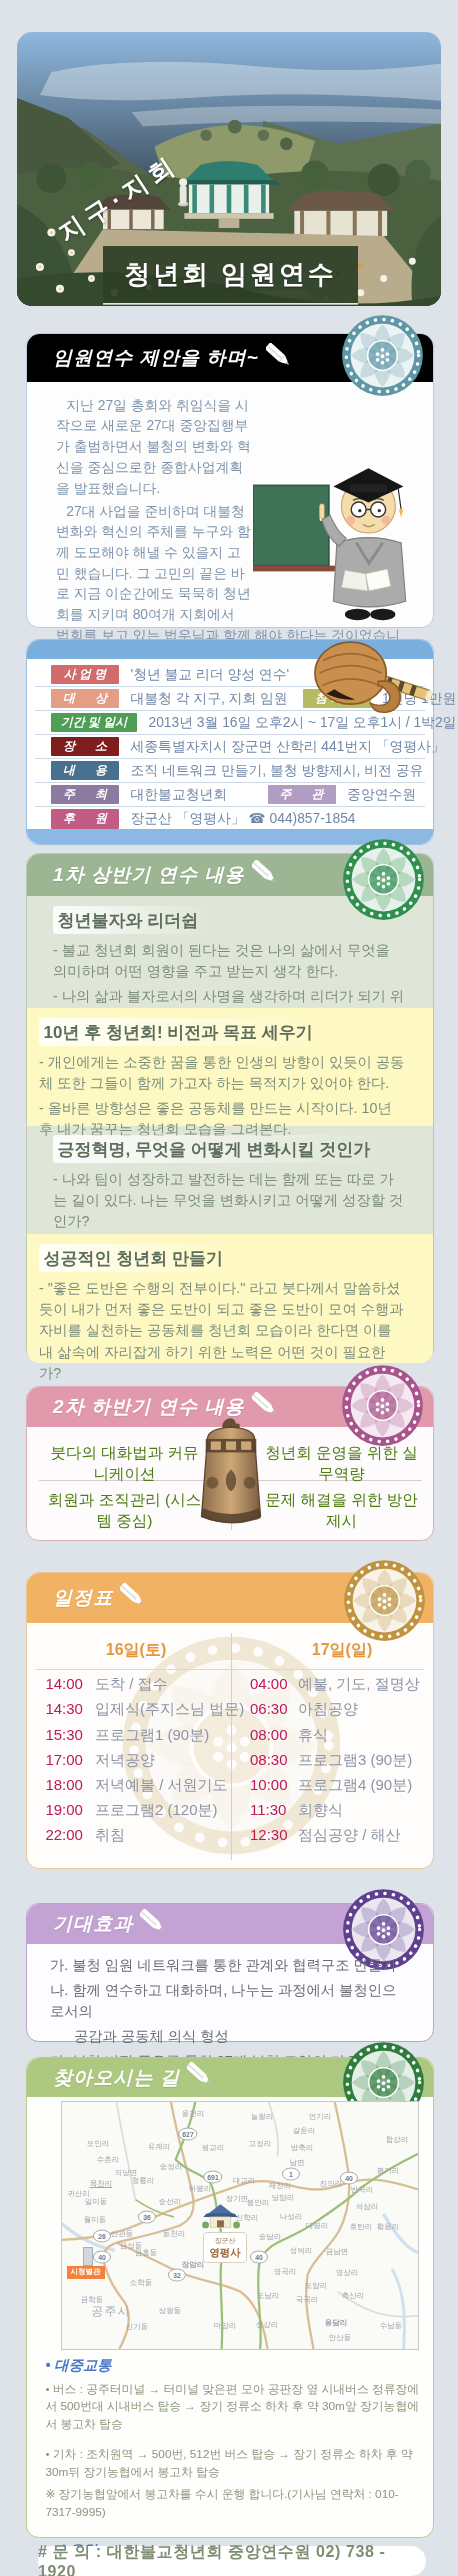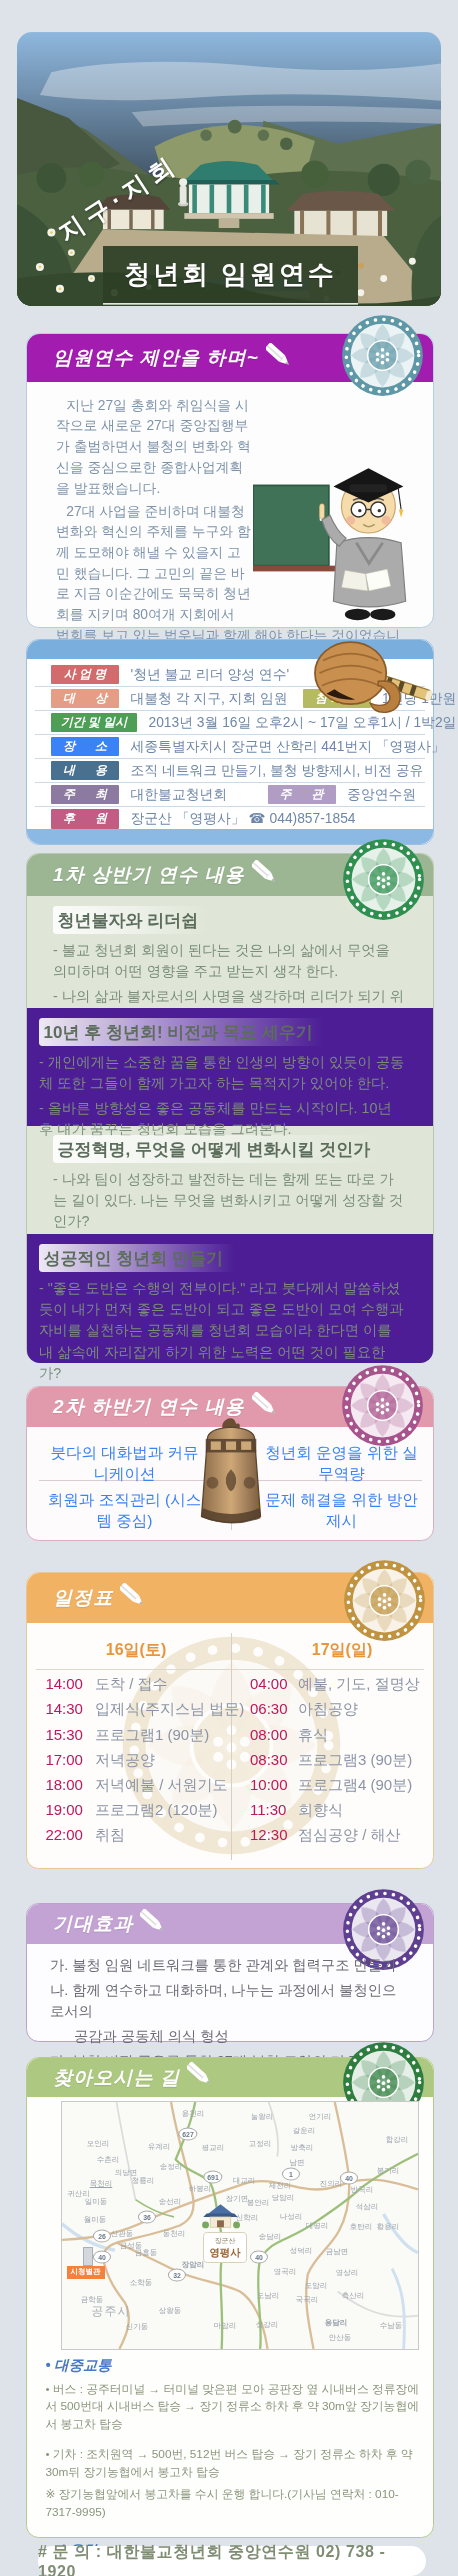--- a/index.html
+++ b/index.html
@@ -15,47 +15,47 @@
   
   .panel{position:absolute;left:26px;width:408px;border-radius:12.6px;box-sizing:border-box;}
   .band{position:absolute;left:0;right:0;top:0;border-radius:12.6px 12.6px 0 0;display:flex;align-items:center;
         padding-left:26px;gap:6.9px;box-sizing:border-box;}
   .script{font-size:19px;color:#fff;font-weight:700;font-style:italic;letter-spacing:1.1px;
           text-shadow:0 0.6px 1.1px rgba(0,0,0,.10);}
   .pencil{width:31px;height:31px;flex:0 0 auto;}
   .lotus{position:absolute;width:85px;height:85px;pointer-events:none;}
   
   #p-intro{top:333px;height:295px;background:#fdfdfd;border:0.6px solid #b7cde3;}
-  #p-intro .band{height:48px;background:#a21caf;text-align:right;}
+  #p-intro .band{height:48px;background:#000000;text-align:right;}
   #intro-body{position:absolute;left:0;right:0;top:48px;bottom:0;padding:13.8px 26px 9.2px 29px;
     color:#7e93ab;font-size:13.8px;line-height:1.5;}
   #intro-body p{margin:0 0 2.3px 0;text-indent:10.3px;}
   #monk-float{float:right;width:154px;height:172px;margin:55px 0 0 2.3px;}
   
   #p-info{top:639px;height:206px;background:#fff;border:0.6px solid #9cc0e0;}
   #info-top{position:absolute;left:0;right:0;top:0;height:19px;background:#7aaedd;border-radius:12.6px 12.6px 0 0;}
   #info-bottom{position:absolute;left:0;right:0;bottom:0;height:15px;background:#8bb9e4;border-radius:0 0 12.6px 12.6px;}
   .irow{position:absolute;left:8px;right:8px;height:24px;display:flex;align-items:center;gap:11.5px;
         padding-left:16px;border-bottom:0.6px solid #ccd9e6;box-sizing:border-box;}
   .ibadge{display:inline-block;min-width:68px;height:19.5px;line-height:19.5px;text-align:center;color:#fff;
         font-size:12px;font-weight:700;font-style:italic;border-radius:1.1px;padding:0 3.4px;box-sizing:border-box;
         flex:0 0 auto;white-space:pre;}
   .ival{color:#6e87a8;font-size:13.8px;white-space:nowrap;}
   
   #p-c1{top:853px;height:509px;background:#dfe6d7;border:0.6px solid #b9c9ae;}
   #p-c1 .band{height:42px;background:#9cb694;}
   .c1blk{position:absolute;left:0;right:0;padding:8px 26px;box-sizing:border-box;}
-  .c1blk.white{background:#4c1d95;padding-left:12px;}
+  .c1blk.white{background:#fef9c3;padding-left:12px;}
   .c1title{display:inline-block;font-size:17px;font-weight:700;color:#5c6d5c;padding:2.3px 11.5px 2.3px 4.6px;
      background:linear-gradient(to right, rgba(255,255,255,.9), rgba(255,255,255,0));border-radius:3.4px;margin:2.3px 0 5.7px 0;}
   .c1txt{color:#7b8d7b;font-size:14.3px;line-height:1.5;margin:0 0 3.4px 0;}
   
   #p-c2{top:1386px;height:155px;background:#fdfbfc;border:0.6px solid #d8afbf;}
   #p-c2 .band{height:40px;background:#e19aac;}
-  .c2cell{position:absolute;width:161px;text-align:center;color:#3b82f6;font-size:15.5px;line-height:1.35;}
+  .c2cell{position:absolute;width:161px;text-align:center;color:#4d7c0f;font-size:15.5px;line-height:1.35;}
   #c2-vdiv{position:absolute;left:204px;top:47px;width:0.6px;height:96px;background:#d9ccd2;}
   #c2-hdiv{position:absolute;left:11.5px;right:11.5px;top:93px;height:0.6px;background:#d9ccd2;}
   #bell{position:absolute;left:158px;top:30px;width:92px;height:118px;}
   
   #p-sch{top:1572px;height:297px;background:#fefdfb;border:0.6px solid #e6c896;}
   #p-sch .band{height:50px;background:#f1b263;}
   #sch-water{position:absolute;left:44px;top:58px;width:321px;height:229px;opacity:.55;}
   .sch-day{position:absolute;top:67px;font-size:16px;font-weight:700;color:#e8963e;width:126px;text-align:center;}
   #sch-hdiv{position:absolute;left:9.2px;right:9.2px;top:96px;height:0.6px;background:#ddd6ca;}
   #sch-vdiv{position:absolute;left:204px;top:60px;height:227px;width:0.6px;background:#d6cfc2;}
@@ -297,21 +297,21 @@
       <span class="ibadge" style="background:#e59d85">대      상</span>
       <span class="ival">대불청 각 지구, 지회 임원</span>
       <span class="ibadge" style="background:#b6ba60;margin-left:3.4px">참 가 비</span>
       <span class="ival">1인당 1만원</span>
     </div>
     <div class="irow" style="top:71px">
       <span class="ibadge" style="background:#4f9e55;min-width:86px">기간 및 일시</span>
       <span class="ival">2013년 3월 16일 오후2시 ~ 17일 오후1시 / 1박2일</span>
     </div>
     <div class="irow" style="top:95px">
-      <span class="ibadge" style="background:#3b82f6">장      소</span>
+      <span class="ibadge" style="background:#7f1d1d">장      소</span>
       <span class="ival">세종특별자치시 장군면 산학리 441번지 「영평사」</span>
     </div>
     <div class="irow" style="top:119px">
       <span class="ibadge" style="background:#49708e">내      용</span>
       <span class="ival">조직 네트워크 만들기, 불청 방향제시, 비전 공유</span>
     </div>
     <div class="irow" style="top:143px">
       <span class="ibadge" style="background:#8d7aa0">주      최</span>
       <span class="ival">대한불교청년회</span>
       <span class="ibadge" style="background:#b19cc4;margin-left:29px">주      관</span>

